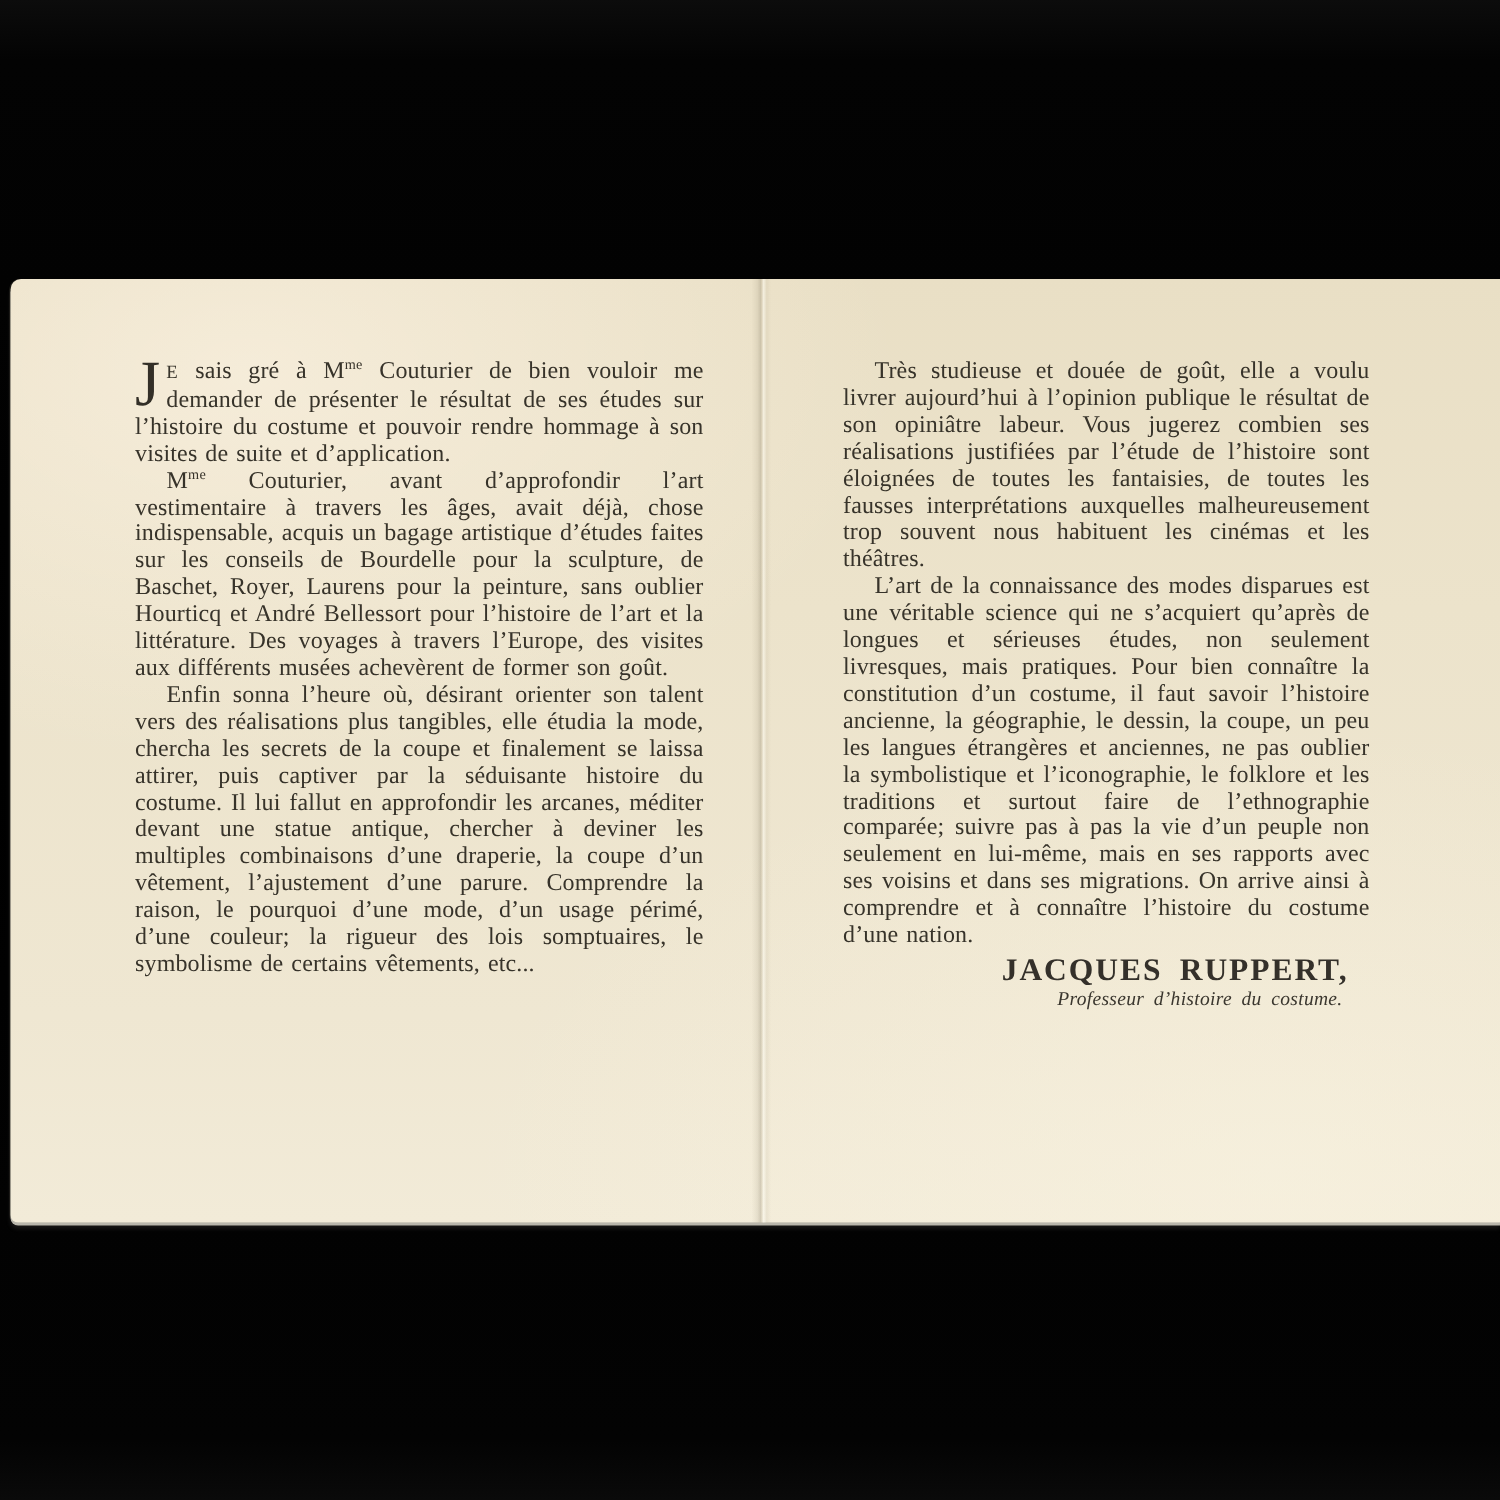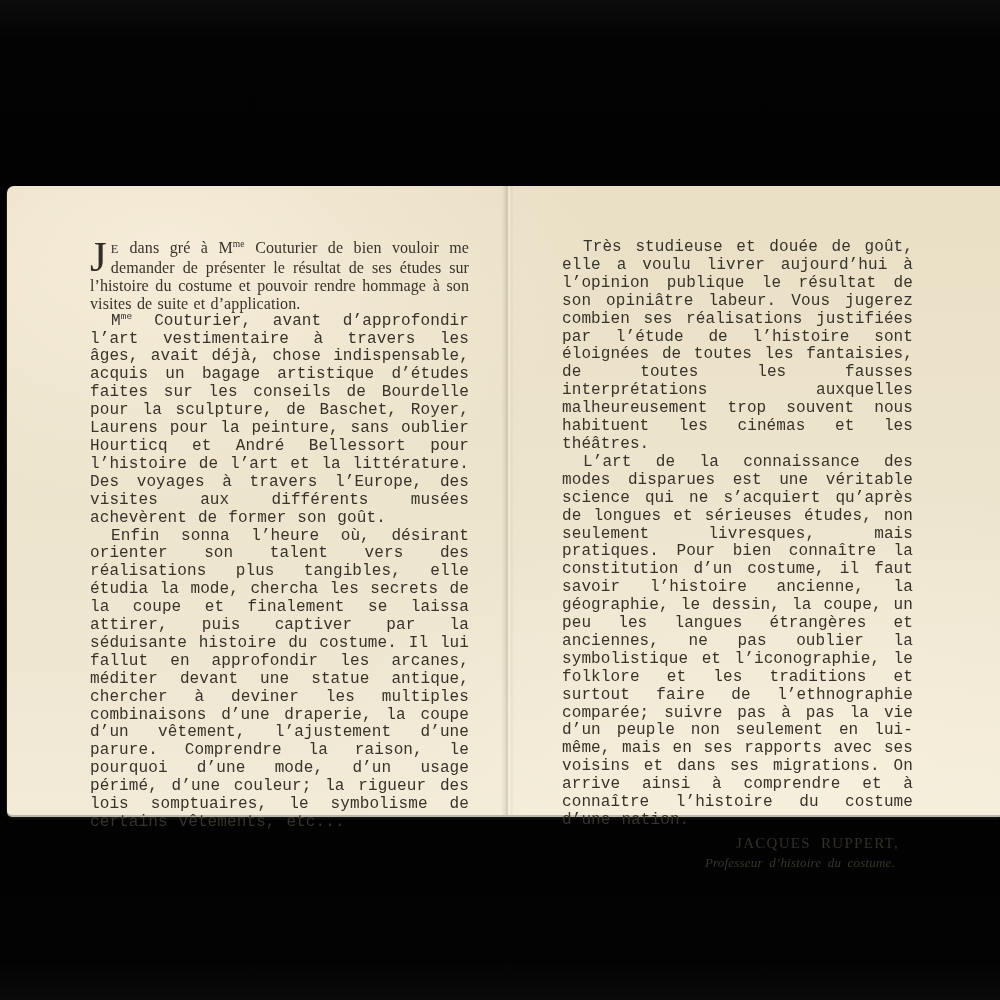--- a/index.html
+++ b/index.html
@@ -55,21 +55,21 @@
     font-size: 16px;
     line-height: 17.9px;
     color: #37332a;
     text-align: justify;
     word-spacing: 1.2px;
     letter-spacing: 0.1px;
   }
   .col-left  { left: 83px;  width: 379px; }
   .col-right { left: 555px; width: 351px; }
   p.para { margin: 0; padding: 0; }
-  p.indent { text-indent: 21px; font-family: Liberation Mono, monospace; }
+  p.indent { text-indent: 21px; }
   .dropcap {
     float: left;
     font-size: 43px;
     line-height: 33px;
     height: 34px;
     margin: 1px 4px 0 0;
     color: #332f27;
   }
   .smallcap {
     font-size: 12.5px;
@@ -80,44 +80,45 @@
     line-height: 0;
     vertical-align: 6px;
     letter-spacing: 0.2px;
   }
   .signature {
     margin-top: 5px;
     text-align: right;
     padding-right: 14px;
   }
   .sig-name {
-    font-size: 15px;
+    font-size: 21px;
     letter-spacing: 1.3px;
     word-spacing: 5px;
     color: #34302a;
+    font-weight: bold;
   }
   .sig-title {
     font-style: italic;
     font-size: 13px;
     margin-top: 1px;
     word-spacing: 3px;
     letter-spacing: 0.2px;
     padding-right: 4px;
     color: #3a362e;
   }
 </style>
 </head>
 <body>
 
 <div class="stage">
   <div class="paper">
     <div class="fold"></div>
 
     <div class="col col-left">
-      <p class="para"><span class="dropcap">J</span><span class="smallcap">E</span><span> dans gré à M</span><sup class="mme">me</sup><span> Couturier de bien vouloir me demander de présenter le résultat de ses études sur l’histoire du costume et pouvoir rendre hommage à son visites de suite et d’application.</span></p>
+      <p class="para"><span class="dropcap">J</span><span class="smallcap">E</span><span> sais gré à M</span><sup class="mme">me</sup><span> Couturier de bien vouloir me demander de présenter le résultat de ses études sur l’histoire du costume et pouvoir rendre hommage à son visites de suite et d’application.</span></p>
 
       <p class="para indent"><span>M</span><sup class="mme">me</sup><span> Couturier, avant d’approfondir l’art vestimentaire à travers les âges, avait déjà, chose indispensable, acquis un bagage artistique d’études faites sur les conseils de Bourdelle pour la sculpture, de Baschet, Royer, Laurens pour la peinture, sans oublier Hourticq et André Bellessort pour l’histoire de l’art et la littérature. Des voyages à travers l’Europe, des visites aux différents musées achevèrent de former son goût.</span></p>
 
       <p class="para indent"><span>Enfin sonna l’heure où, désirant orienter son talent vers des réalisations plus tangibles, elle étudia la mode, chercha les secrets de la coupe et finalement se laissa attirer, puis captiver par la séduisante histoire du costume. Il lui fallut en approfondir les arcanes, méditer devant une statue antique, chercher à deviner les multiples combinaisons d’une draperie, la coupe d’un vêtement, l’ajustement d’une parure. Comprendre la raison, le pourquoi d’une mode, d’un usage périmé, d’une couleur; la rigueur des lois somptuaires, le symbolisme de certains vêtements, etc...</span></p>
     </div>
 
     <div class="col col-right">
       <p class="para indent"><span>Très studieuse et douée de goût, elle a voulu livrer aujourd’hui à l’opinion publique le résultat de son opiniâtre labeur. Vous jugerez combien ses réalisations justifiées par l’étude de l’histoire sont éloignées de toutes les fantaisies, de toutes les fausses interprétations auxquelles malheureusement trop souvent nous habituent les cinémas et les théâtres.</span></p>
 
       <p class="para indent"><span>L’art de la connaissance des modes disparues est une véritable science qui ne s’acquiert qu’après de longues et sérieuses études, non seulement livresques, mais pratiques. Pour bien connaître la constitution d’un costume, il faut savoir l’histoire ancienne, la géographie, le dessin, la coupe, un peu les langues étrangères et anciennes, ne pas oublier la symbolistique et l’iconographie, le folklore et les traditions et surtout faire de l’ethnographie comparée; suivre pas à pas la vie d’un peuple non seulement en lui-même, mais en ses rapports avec ses voisins et dans ses migrations. On arrive ainsi à comprendre et à connaître l’histoire du costume d’une nation.</span></p>

